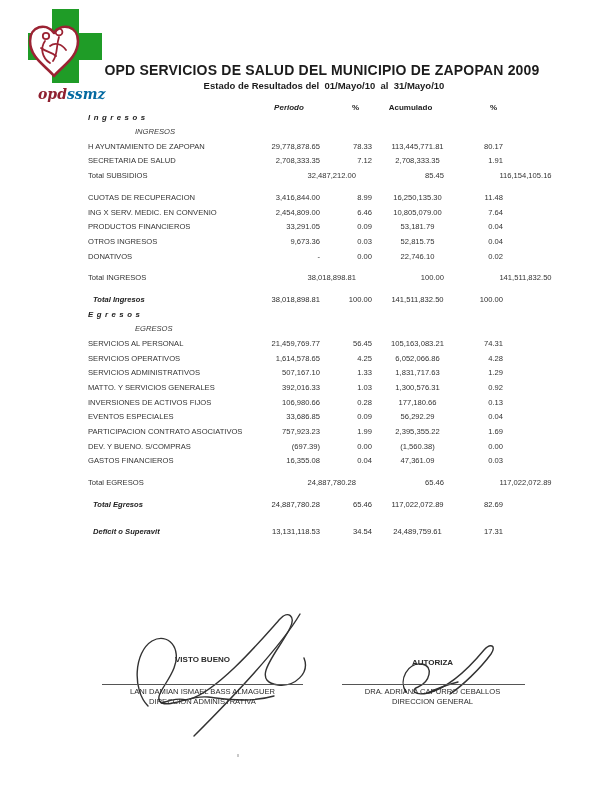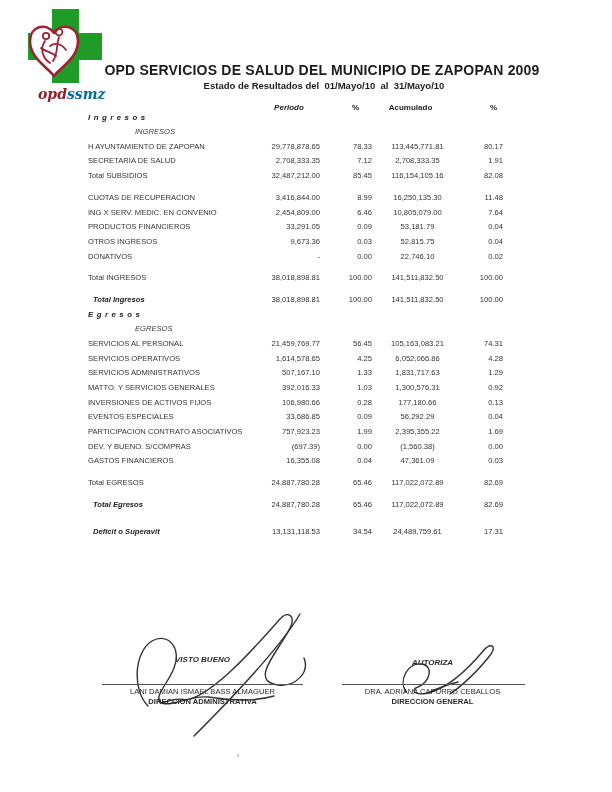--- a/index.html
+++ b/index.html
@@ -43,38 +43,38 @@
   .row .periodo   { text-align: right; }
   .row .pct       { text-align: right; }
   .row .acumulado { text-align: center; }
   .row .pct2      { text-align: right; }
 
   .row.section { height: 14px; }
   .row.section .label { font-style: italic; font-weight: bold; letter-spacing: 3.5px; font-size: 7.8px; color: #222; }
   .row.subheader { height: 14.5px; }
   .row.subheader .label { font-style: italic; padding-left: 47px; color: #3a3a3a; }
   .row.item, .row.total { color: #333; }
-  .row.total { height: 15px; }
+  .row.total { height: 15px; gap: 36px; }
   .row.grandtotal { height: 15px; }
   .row.grandtotal .label { font-style: italic; font-weight: bold; padding-left: 5px; color: #222; }
   .row.spacer { height: 7px; }
   .row.spacer-lg { height: 12px; }
 
   
   .sig-block { position: absolute; text-align: center; font-size: 7.6px; color: #2a2a2a; }
   .sig-block.left  { left: 70px;  top: 655px; width: 265px; }
   .sig-block.right { left: 330px; top: 658px; width: 205px; }
-  .sig-label { font-weight: bold; font-size: 8px; font-style: italic; }
+  .sig-label { font-weight: bold; font-size: 8px; }
   .sig-block.left  .sig-label { margin-bottom: 20px; }
   .sig-block.right .sig-label { margin-bottom: 17px; }
   .sig-line { border-top: 1px solid #555; height: 0; }
   .sig-block.left  .sig-line { margin: 0 32px; }
   .sig-block.right .sig-line { margin: 0 10px 0 12px; }
   .sig-name { margin-top: 2px; }
-  .sig-title { font-weight: bold; margin-top: 1px; }
+  .sig-title { font-weight: normal; margin-top: 1px; }
 
   .scribble { position: absolute; pointer-events: none; }
   .scribble.left  { left: 128px; top: 610px; }
   .scribble.right { left: 392px; top: 636px; }
 
   .stray-mark { position: absolute; left: 237px; top: 754px; width: 2px; height: 3px; background: #c9c9c9; }
 </style>
 </head>
 <body>
 

